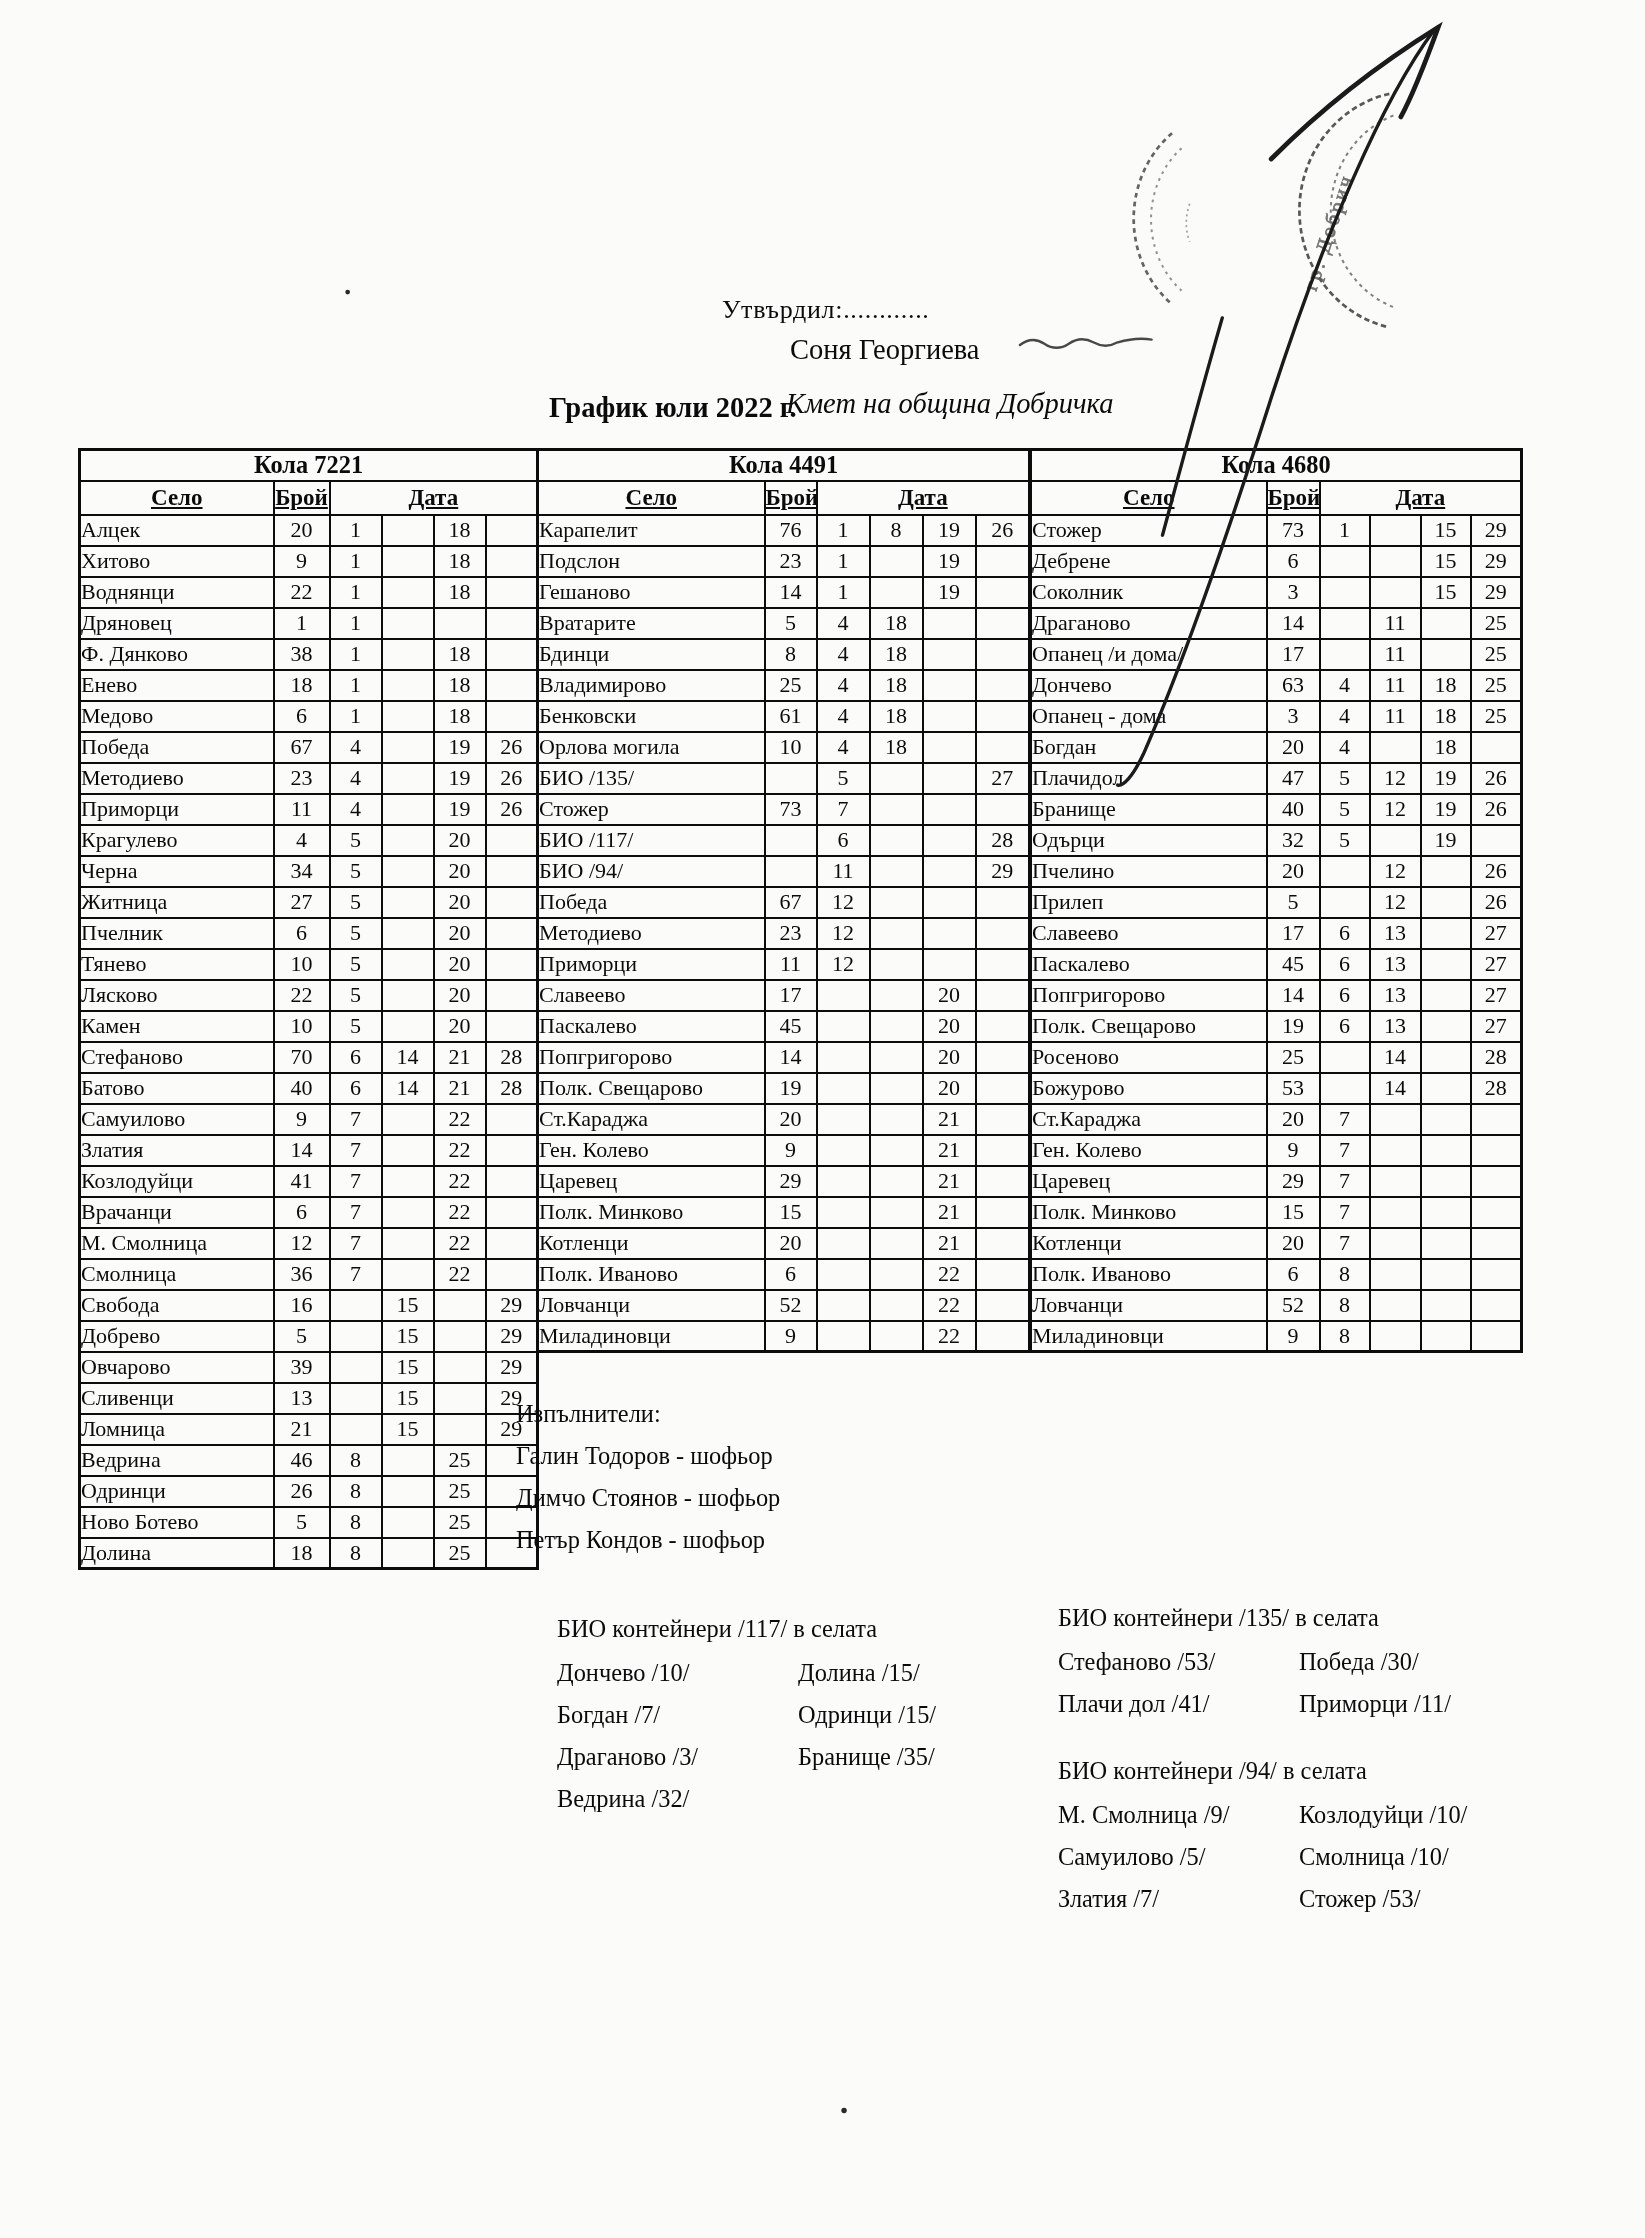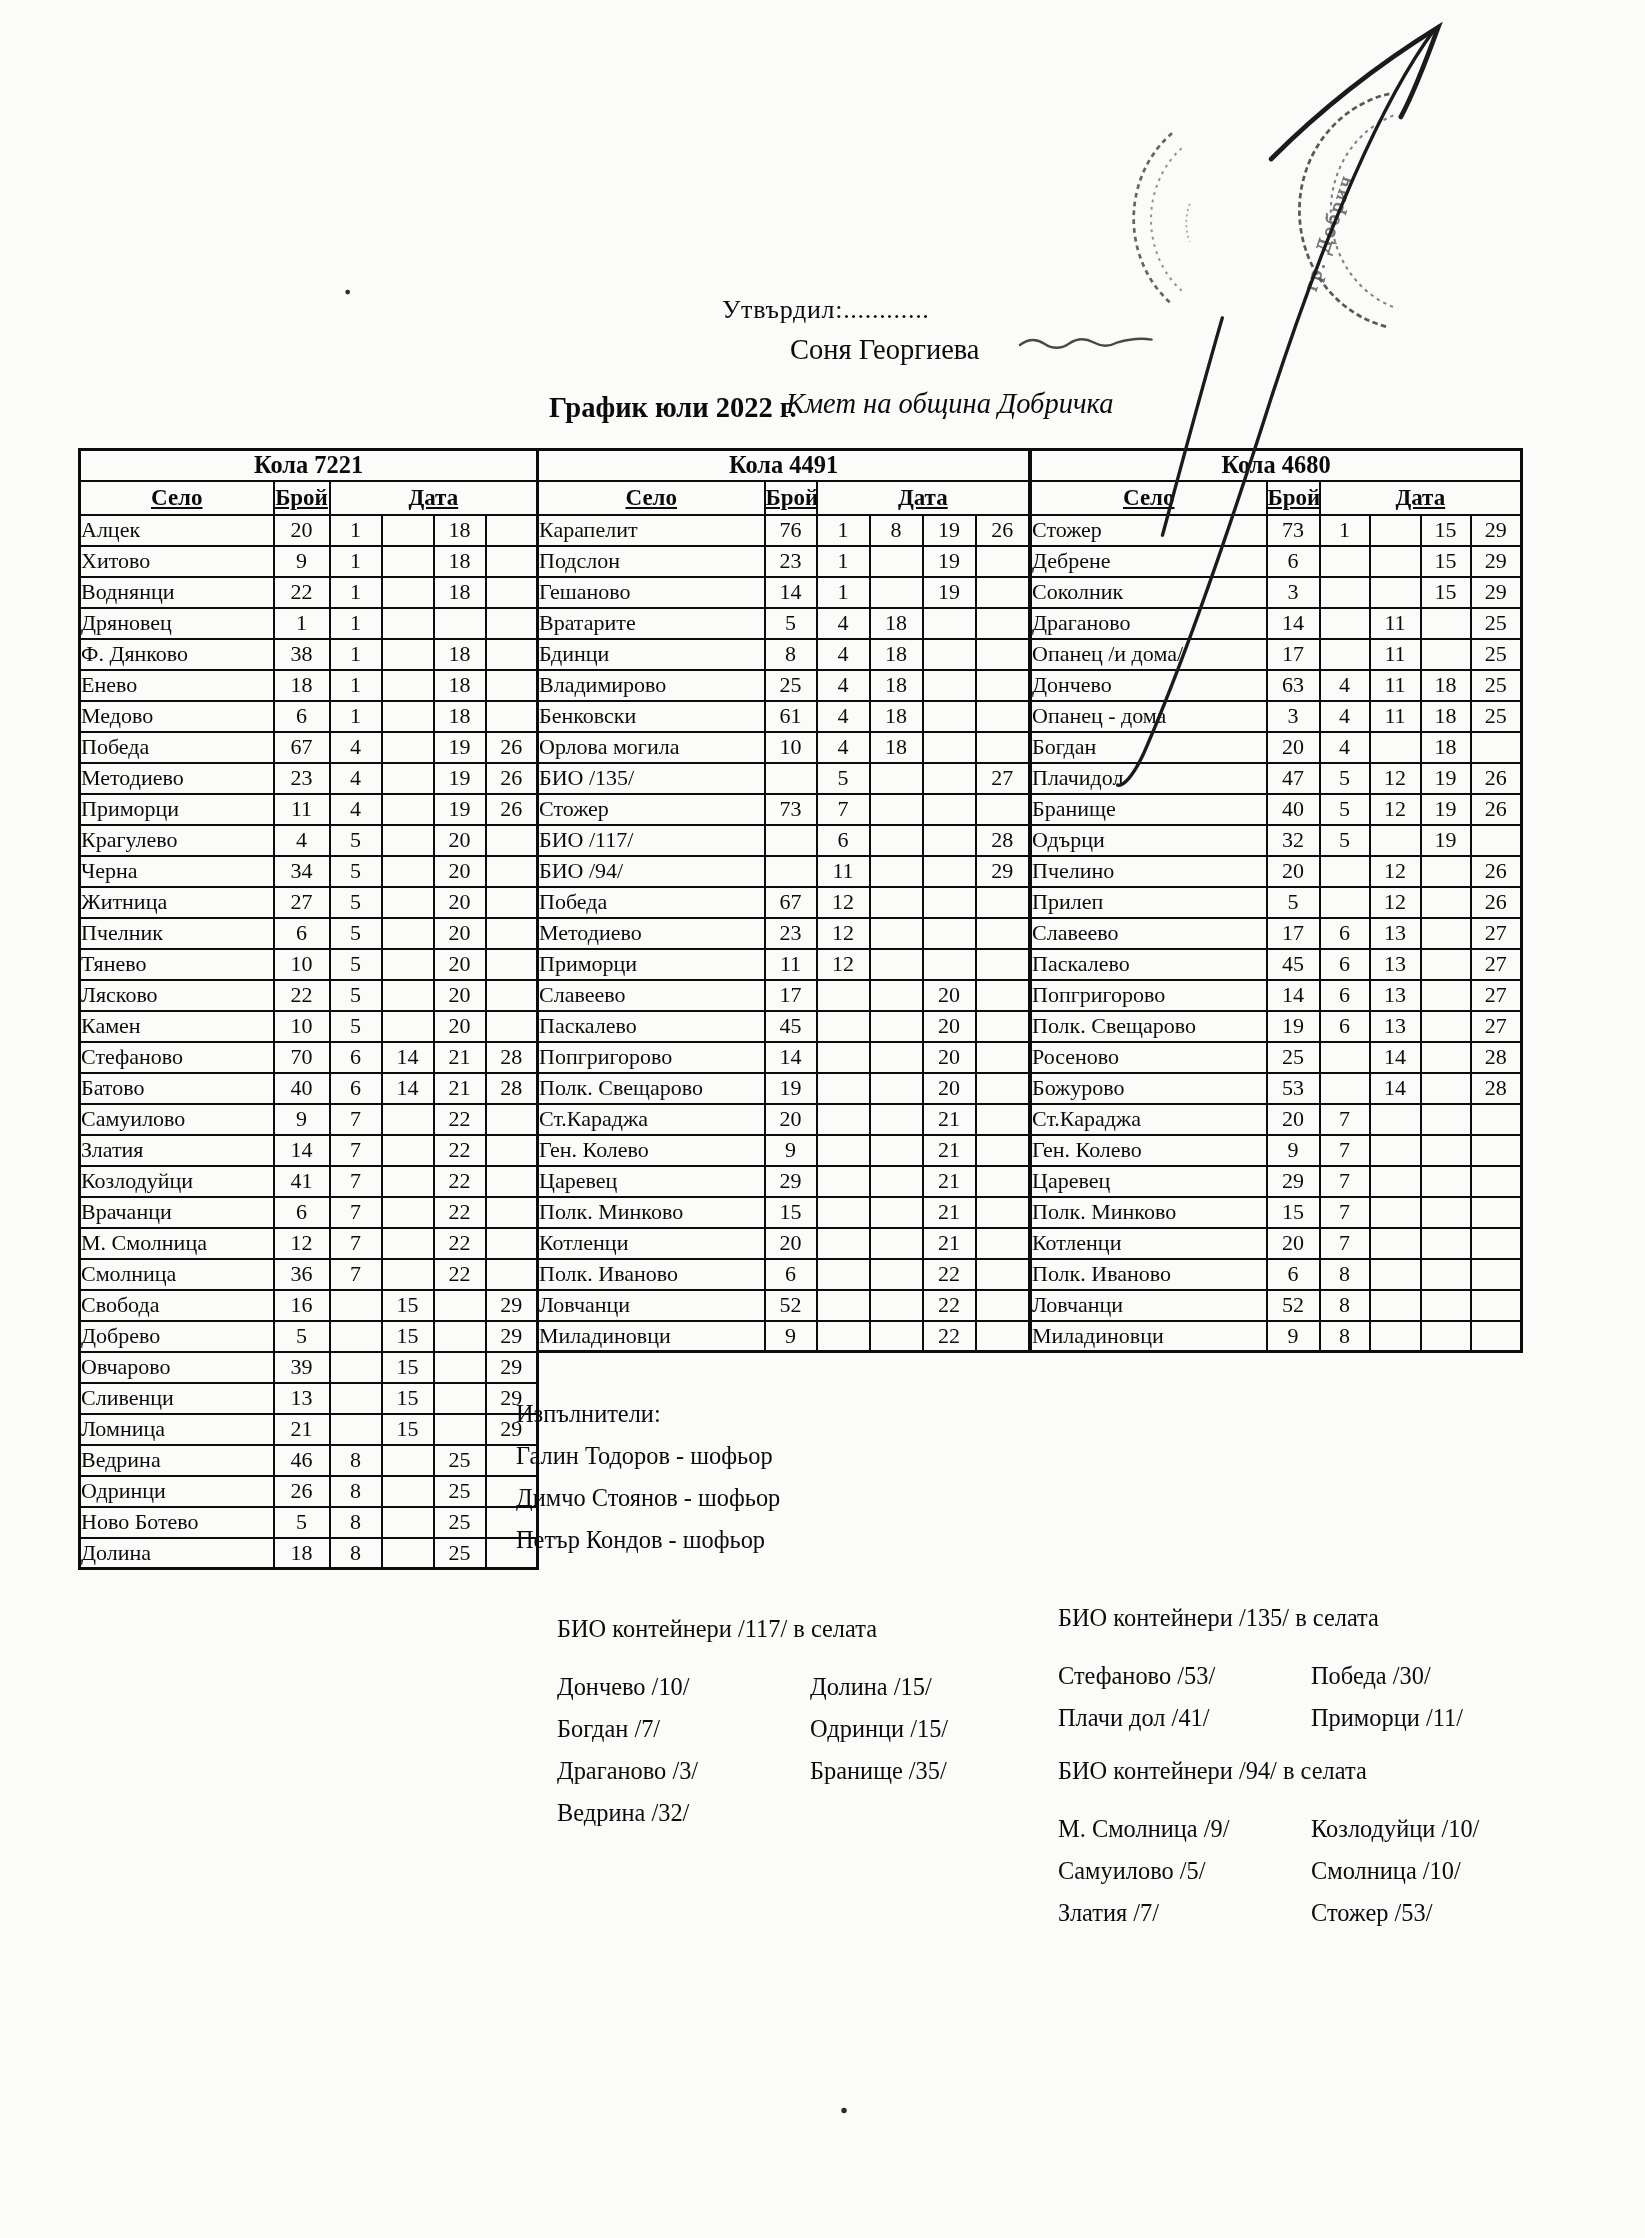--- a/index.html
+++ b/index.html
@@ -27,21 +27,21 @@
   tr.colhead th{height:34px;font-size:23px;font-weight:bold;text-align:center;text-decoration:underline;}
   table.sched tbody td{height:31px;font-size:22px;}
   td.c-selo{text-align:left;padding-left:6.1px;}
   td.c-broy,td.c-date{text-align:center;}
   .t1{left:0;padding-left:32px;} .t2{left:458px;} .t3{left:951px;}
   
   .executors{left:516px;top:1393px;font-size:24.4px;line-height:42px;}
   
   .bio{font-size:24.4px;}
   .bio .bio-heading{margin-bottom:16.3px;}
-  .bio-row{display:flex;height:42px;align-items:flex-end;gap:12px;}
+  .bio-row{display:flex;height:42px;align-items:flex-start;}
   .bio-left{width:241px;}
   .bio117{left:557px;top:1604px;margin-top:11px;}
   .bio135{left:1058px;top:1604px;}
   .bio94{left:1058px;top:1757px;}
   
   svg.ink{left:0;top:0;pointer-events:none;z-index:10;}
   .stamp-text{font-family:"Liberation Serif",serif;}
 </style>
 </head>
 <body>

